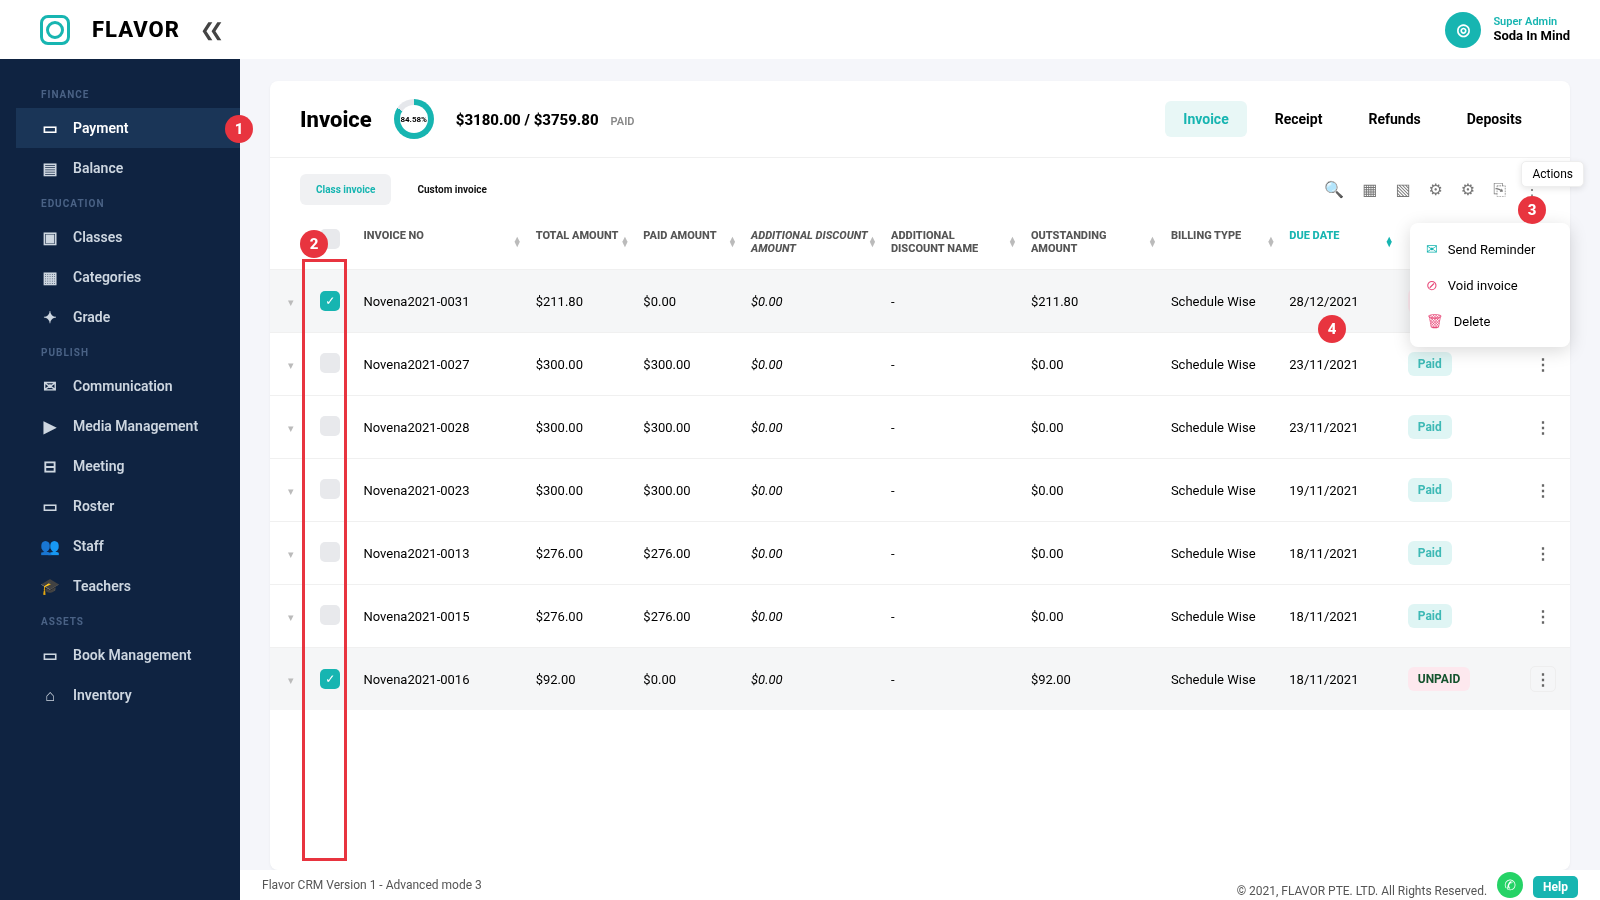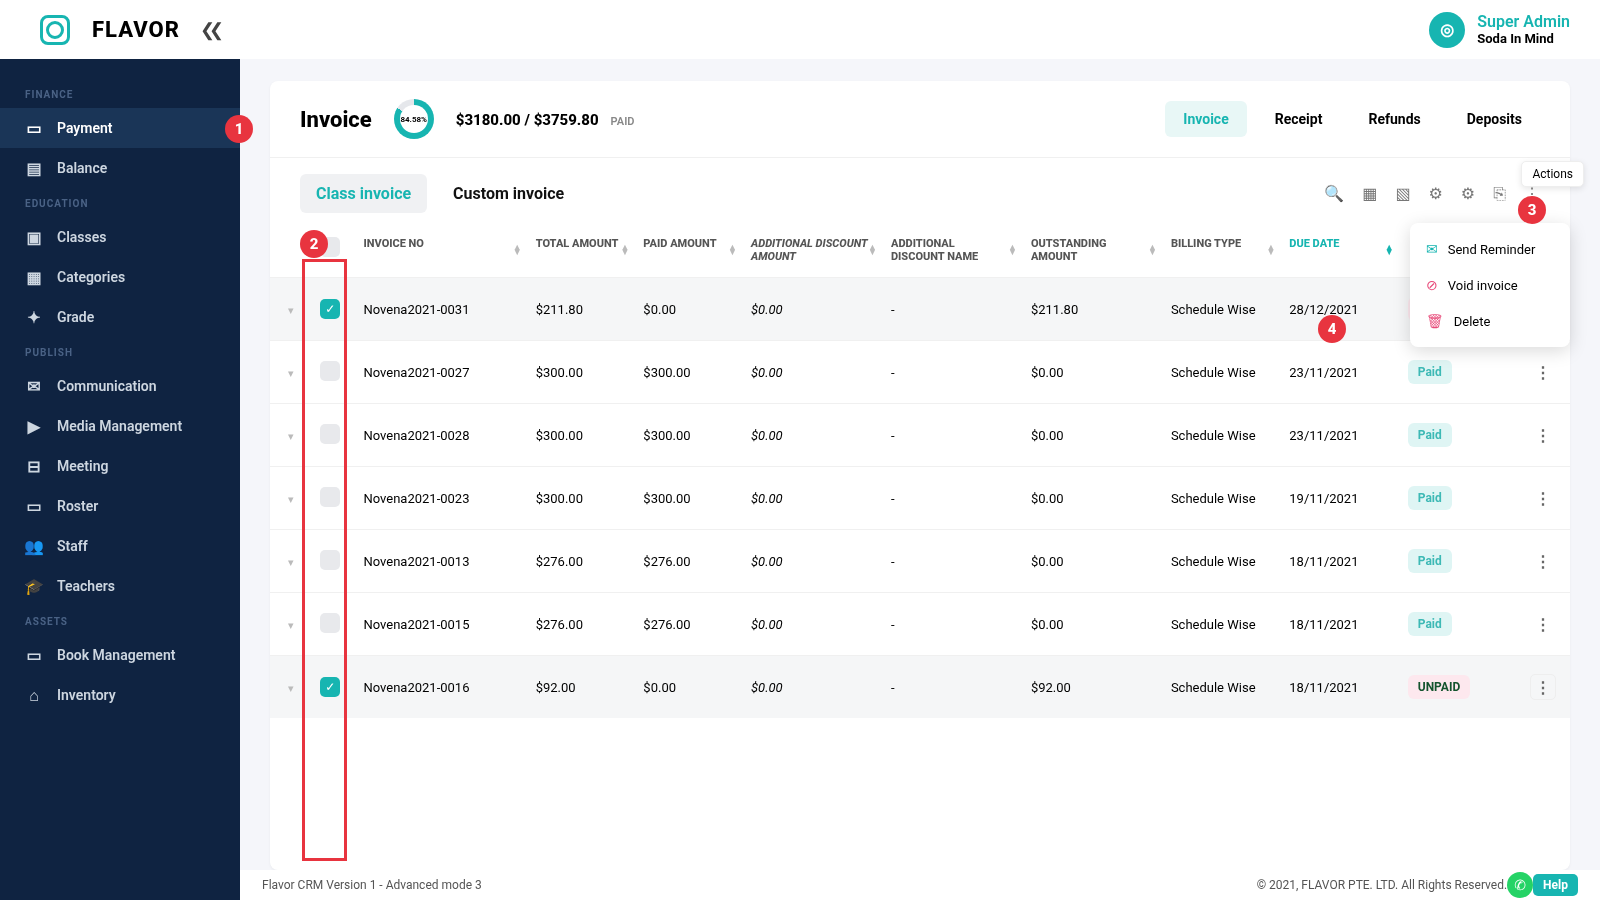--- a/index.html
+++ b/index.html
@@ -8,25 +8,25 @@
     
     .topbar { height: 59px; background: #fff; display: flex; align-items: center; padding: 0 30px 0 40px; justify-content: space-between; }
     .logo-section { display: flex; align-items: center; gap: 20px; }
     .logo { display: flex; align-items: center; gap: 22px; font-weight: 800; font-size: 22px; letter-spacing: 1px; }
     .logo-icon { width: 30px; height: 30px; border: 3px solid #17b5b1; border-radius: 8px; display: flex; align-items: center; justify-content: center; position: relative; }
     .logo-icon::after { content:''; width: 12px; height: 12px; border: 3px solid #17b5b1; border-radius: 50%; }
     .collapse-icon { font-size: 18px; color: #444; cursor: pointer; letter-spacing: -6px; }
     .user-section { display: flex; align-items: center; gap: 12px; }
     .avatar { width: 36px; height: 36px; border-radius: 50%; background: #17b5b1; display:flex; align-items:center; justify-content:center; color:#fff; font-weight:700;}
     .user-text { display:flex; flex-direction:column; line-height:1.2; }
-    .user-role { color:#17b5b1; font-size:16px; font-weight:600; }
+    .user-role { color:#17b5b1; font-size:11px; font-weight:600; }
     .user-name { font-size:13px; font-weight:700; }
 
     
-    .sidebar { position: absolute; left:0; top:59px; bottom:0; width: 277px; background: #0f2341; color: #cdd6e0; overflow-y: auto; padding: 20px 0; }
+    .sidebar { position: absolute; left:0; top:59px; bottom:0; width: 277px; background: #0f2341; color: #cdd6e0; overflow-y: auto; padding: 20px 16px; }
     .section-label { font-size: 10px; font-weight:700; color: #4a6285; letter-spacing: 1px; padding: 10px 25px 8px; }
     .nav-item { display: flex; align-items: center; gap: 14px; padding: 11px 25px; font-size: 14px; font-weight: 600; cursor: pointer; }
     .nav-item.active { background: #1a3557; color: #fff; }
     .nav-icon { width: 18px; height: 18px; display:inline-flex; align-items:center; justify-content:center; font-size: 16px; }
 
     
     .main { position: absolute; left: 240px; top: 59px; right: 0; bottom: 30px; background: #f5f6fa; padding: 22px 30px 0; overflow: hidden; }
     .card { background: #fff; border-radius: 8px; box-shadow: 0 1px 3px rgba(0,0,0,0.05); height: 100%; display:flex; flex-direction:column; }
 
     .card-header { display:flex; align-items:center; justify-content:space-between; padding: 18px 30px 18px; border-bottom: 1px solid #f0f0f0; }
@@ -37,21 +37,21 @@
     .donut-label { position:relative; font-size:8px; font-weight:700; }
     .totals { font-size: 15px; font-weight:800; }
     .paid-tag { font-size: 11px; color: #888; font-weight:600; margin-left:8px;}
     .top-tabs { display:flex; align-items:center; gap: 10px; }
     .top-tab { padding: 10px 18px; font-size: 14px; font-weight:700; border-radius:6px; cursor:pointer; }
     .top-tab.active { background: #e8f7f6; color:#17b5b1; }
     .top-tab.inactive { color:#000000; }
 
     .sub-header { display:flex; align-items:center; justify-content:space-between; padding: 16px 30px 10px; }
     .sub-tabs { display:flex; gap:10px;}
-    .sub-tab { padding: 10px 16px; font-size:16px; font-weight:700; border-radius:6px; cursor:pointer; }
+    .sub-tab { padding: 10px 16px; font-size:10px; font-weight:700; border-radius:6px; cursor:pointer; }
     .sub-tab.active { background:#f0f1f3; color:#17b5b1;}
     .sub-tab.inactive { color:#111;}
     .toolbar-icons { display:flex; align-items:center; gap:18px; color:#777; font-size:16px;}
     .toolbar-icons span { cursor:pointer; }
 
     table { width: 100%; border-collapse: collapse; }
     thead th { font-size: 11px; font-weight:800; color:#555; text-align:left; padding: 14px 10px; vertical-align: top; position:relative;}
     thead th .sort { position:absolute; right:4px; top:50%; transform:translateY(-50%); font-size:9px; color:#bbb; line-height:0.6;}
     tbody tr { border-top: 1px solid #f0f0f0; }
     tbody tr.selected { background: #f5f6f7; }
@@ -73,21 +73,21 @@
     .mi.reminder .mi-icon{ color:#17b5b1;}
     .mi.void .mi-icon{ color:#e84b7a;}
     .mi.delete .mi-icon{ color:#e84b7a;}
 
     
     .anno { position:absolute; width:28px; height:28px; background:#e8343f; color:#fff; border-radius:50%; display:flex; align-items:center; justify-content:center; font-weight:800; font-size:15px; z-index:50;}
     .anno-box { position:absolute; border:3px solid #e8343f; z-index:40; pointer-events:none;}
 
     
     .footer { position:absolute; left:240px; right:0; bottom:0; height:30px; background:#fff; display:flex; align-items:center; justify-content:space-between; padding: 0 22px; font-size:12px; color:#555;}
-    .footer-right { display:flex; align-items:center; }
+    .footer-right { display:flex; align-items:flex-end; gap:10px;}
     .wa { width:26px; height:26px; border-radius:50%; background:#25d366; color:#fff; display:flex; align-items:center; justify-content:center; font-size:14px;}
     .help-b { background:#17b5b1; color:#fff; padding:4px 10px; border-radius:5px; font-size:12px; font-weight:700;}
 
     
     .c-exp{width:30px;padding-left:18px;} .c-cb{width:40px;} .c-inv{width:160px;} .c-tot{width:100px;} .c-paid{width:100px;} .c-addamt{width:130px;font-style:italic;} .c-addname{width:130px;} .c-out{width:130px;} .c-bill{width:110px;} .c-due{width:110px;} .c-stat{width:110px;} .c-more{width:50px; text-align:center;}
     th.due-h { color:#17b5b1;}
   </style>
 </head>
 <body>
 

